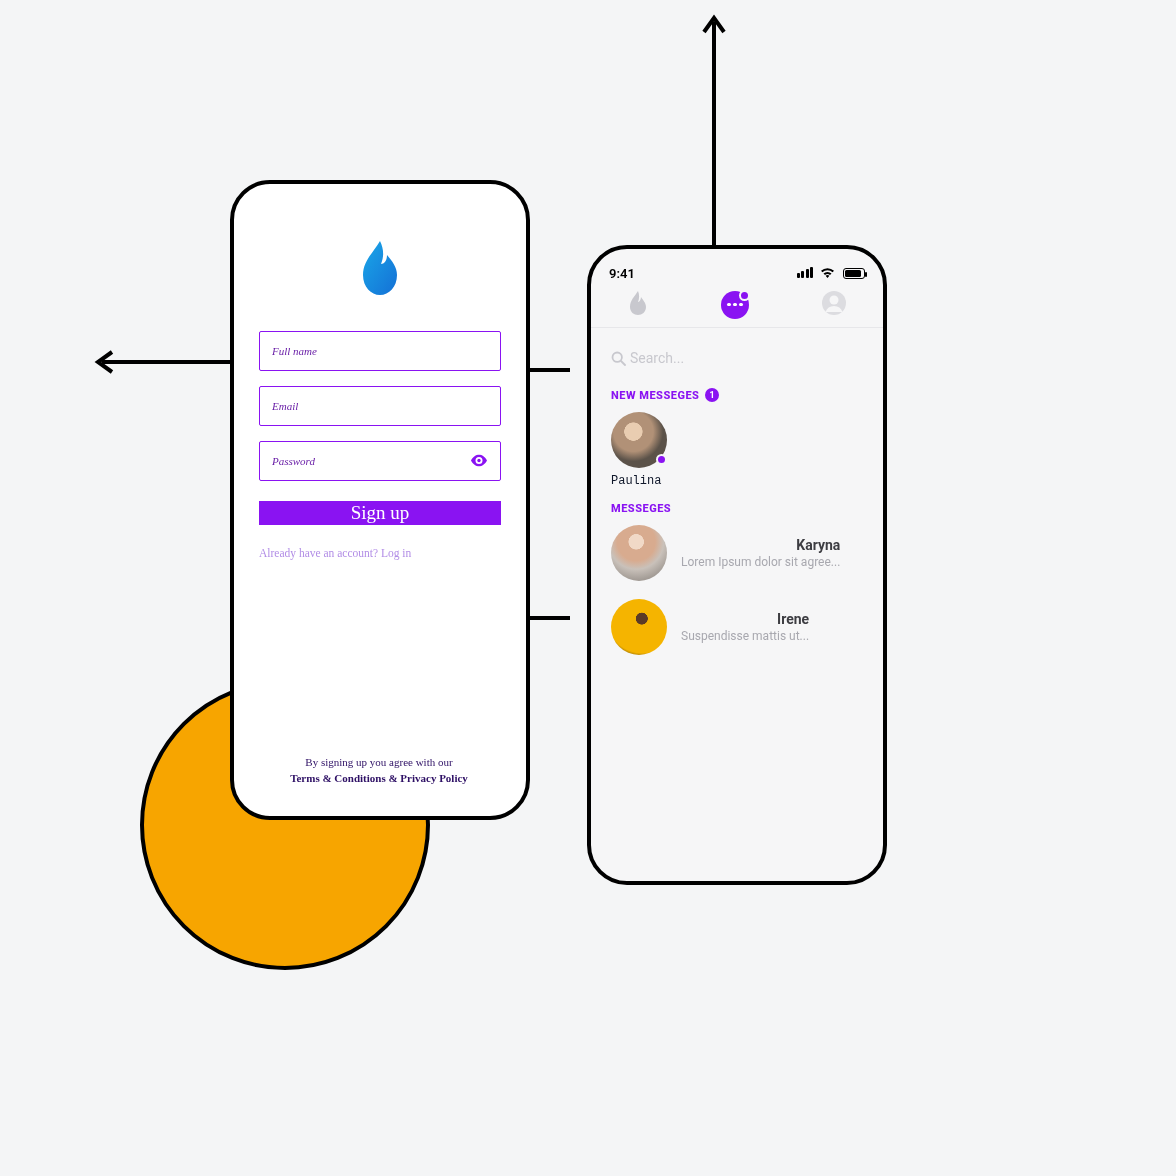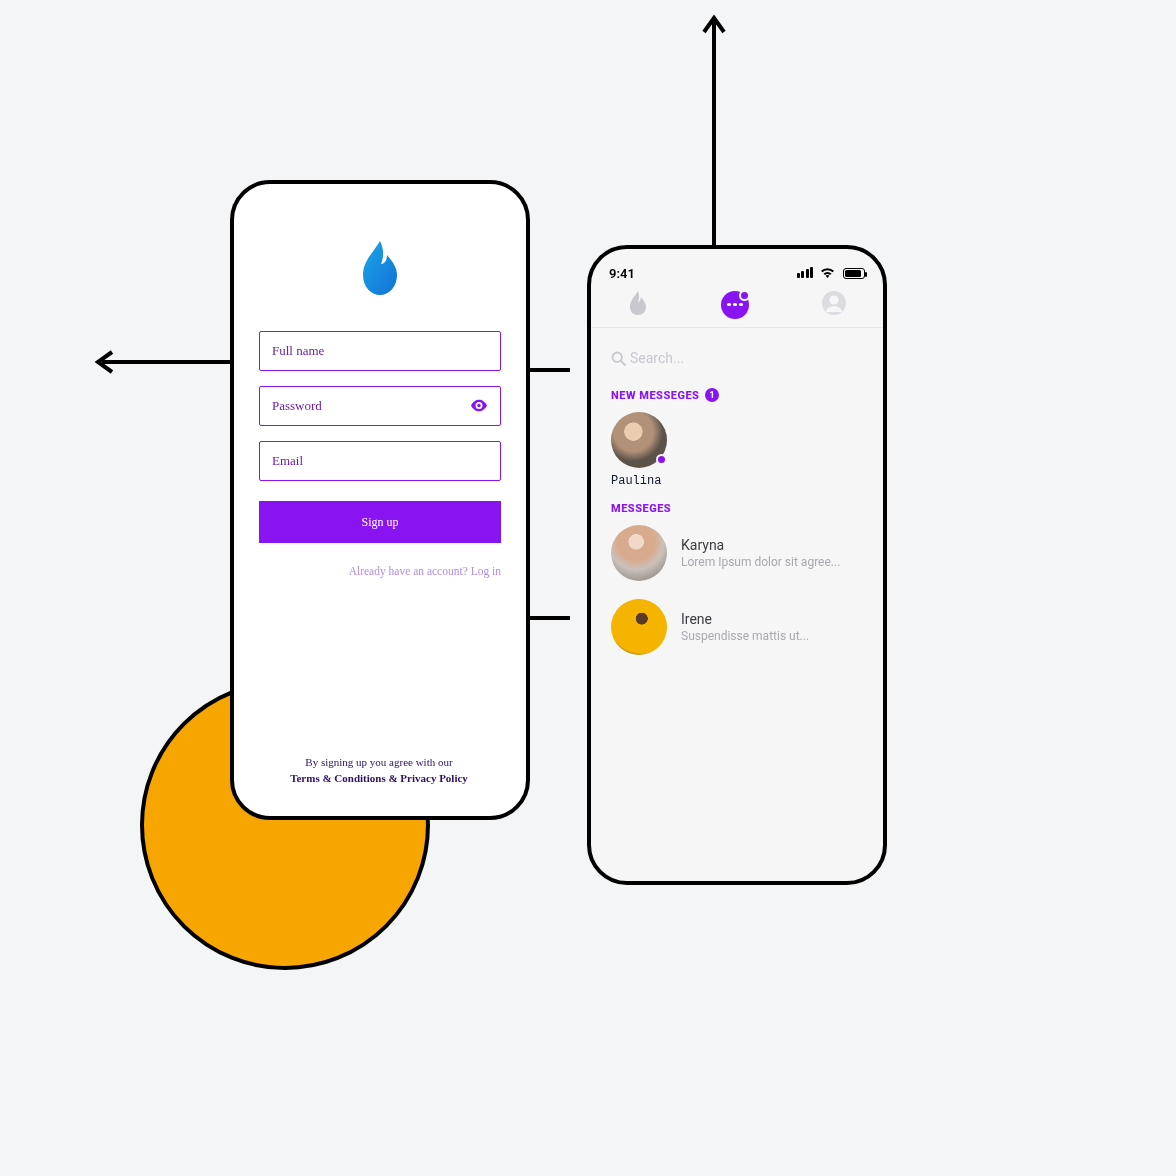--- a/index.html
+++ b/index.html
@@ -72,45 +72,46 @@
       align-items: center;
       padding: 0 12px;
       margin-bottom: 15px;
       position: relative;
     }
     .field input {
       border: none;
       outline: none;
       width: 100%;
       font-family: Georgia, "Times New Roman", serif;
-      font-size: 13px;
+      font-size: 11px;
       color: #ef4444;
       background: transparent;
+      font-style: italic;
     }
     .field input::placeholder { color: #6b21a8; opacity: 1; }
     .eye { position: absolute; right: 12px; top: 50%; transform: translateY(-50%); color: #8a13f2; }
 
     .btn-signup {
       width: 100%;
-      height: 42px;
+      height: 24px;
       background: #8a13f2;
       color: #fff;
       border: none;
       font-family: Georgia, "Times New Roman", serif;
-      font-size: 12px;
+      font-size: 19px;
       margin-top: 5px;
       cursor: pointer;
     }
 
     .already {
       margin-top: 22px;
       font-family: Georgia, "Times New Roman", serif;
       font-size: 11.5px;
       color: #b28de6;
-      text-align: right;
+      text-align: left;
     }
 
     .footer {
       position: absolute;
       bottom: 30px;
       left: 0;
       right: 2px;
       text-align: center;
       font-family: Georgia, "Times New Roman", serif;
       font-size: 11px;
@@ -190,21 +191,21 @@
     }
     .avatar .dotmark {
       position:absolute; bottom:3px; right:0px; width:11px; height:11px; background:#8a13f2; border-radius:50%;
       border:2px solid #f6f6f7;
     }
     .match-name { font-size:12px; color:#0f172a; text-align:left; margin-top:6px;font-family:Liberation Mono, monospace; }
 
     .msg-list { padding: 0 20px; }
     .msg-item { display:flex; align-items:center; gap:14px; margin-bottom:18px; }
     .msg-avatar { width:56px; height:56px; border-radius:50%; flex-shrink:0; }
-    .msg-text .name { font-size:14px; font-weight:400; color:#3d3d42; margin-bottom:2px; }
+    .msg-text .name { font-size:14px; font-weight:700; color:#3d3d42; margin-bottom:2px;text-align:right; }
     .msg-text .preview { font-size:12px; color:#a8a8af; }
 
     
     .av1 { background: radial-gradient(circle at 40% 35%, #e9cdb1 18%, #b19177 19% 40%, #5b5249 60%); }
     .av2 { background: radial-gradient(circle at 45% 30%, #f1d9c7 15%, #d8ab8f 16% 38%, #c9c1ba 55%, #9d9690 80%); }
     .av3 { background: radial-gradient(circle at 55% 35%, #5a3a27 12%, #f5b400 13% 72%, #1c1610 90%); }
 
     
     .connector-h {
       position: absolute;
@@ -243,30 +244,30 @@
       </defs>
       <path d="M23 2 C 16 14, 6 22, 6 36 C 6 48, 14 56, 23 56 C 32 56, 40 48, 40 36 C 40 28, 35 22, 30 16 C 30 22, 27 25, 24 25 C 27 18, 27 10, 23 2 Z" fill="url(#flame)"></path>
     </svg>
   </div>
 
   <div class="form">
     <div class="field">
       <input type="text" placeholder="Full name" style="">
     </div>
     <div class="field">
+      <input type="text" placeholder="Email" style="">
+    </div>
+    <div class="field">
       <input type="password" placeholder="Password" style="">
       <span class="eye">
         <svg width="18" height="12" viewBox="0 0 18 12">
             <path d="M9 0C4 0 1 6 1 6s3 6 8 6 8-6 8-6-3-6-8-6zm0 9.5A3.5 3.5 0 1 1 9 2.5a3.5 3.5 0 0 1 0 7z" fill="#8a13f2"></path>
             <circle cx="9" cy="6" r="1.7" fill="#8a13f2"></circle>
           </svg>
       </span>
-    </div>
-    <div class="field">
-      <input type="text" placeholder="Email" style="">
     </div>
 
     <button class="btn-signup">Sign up</button>
 
     <div class="already">Already have an account? Log in</div>
   </div>
 
   <div class="footer">
     <div>By signing up you agree with our</div>
     <div class="bold">Terms &amp; Conditions &amp; Privacy Policy</div>

